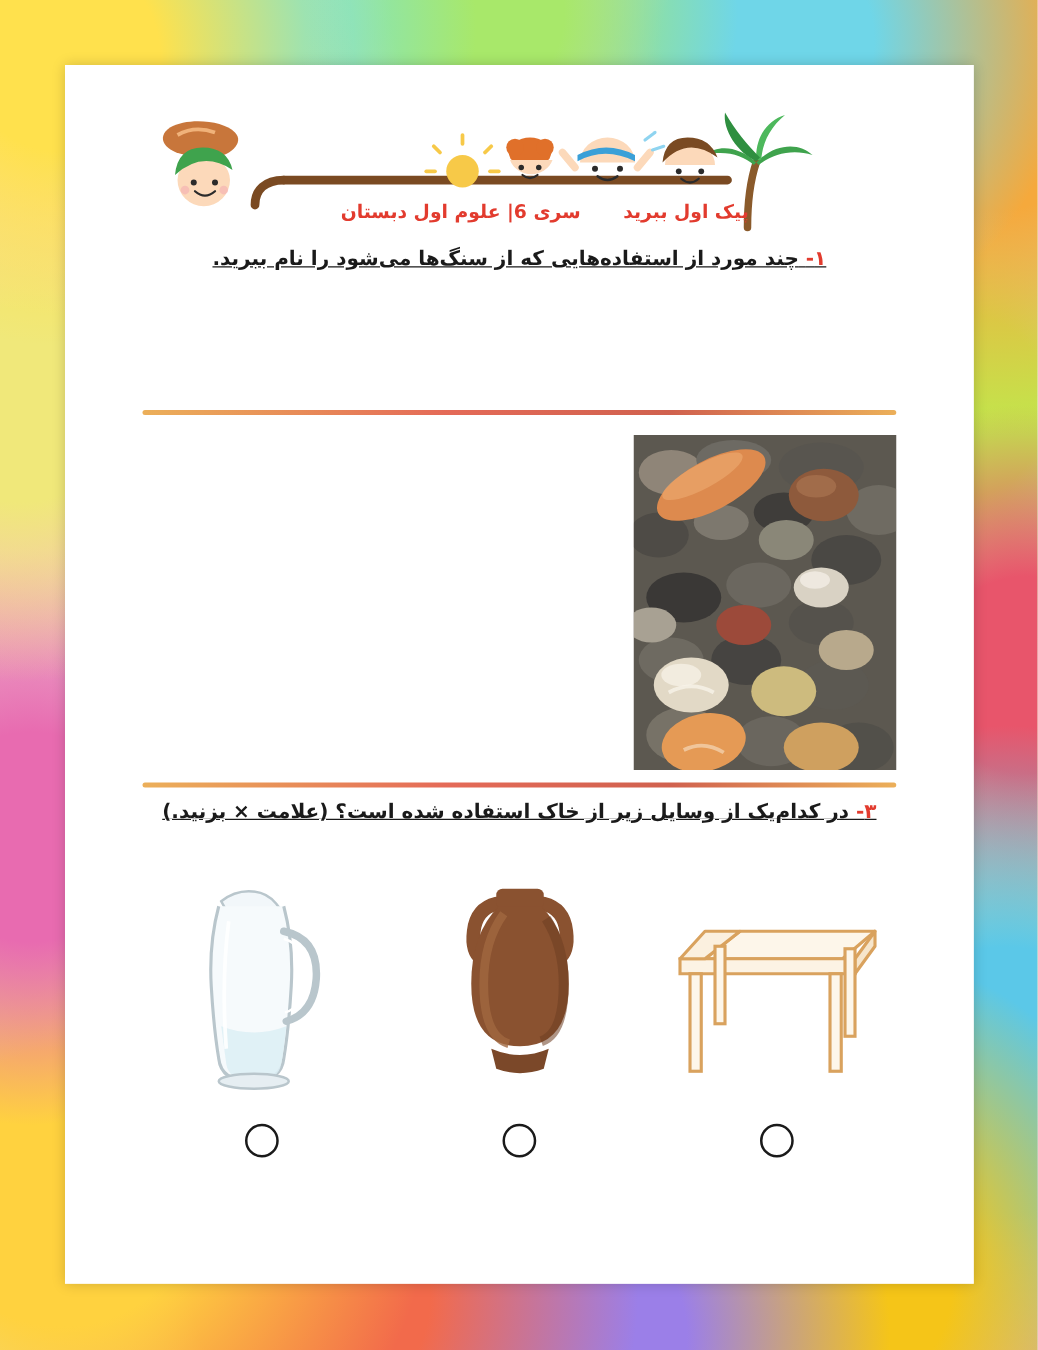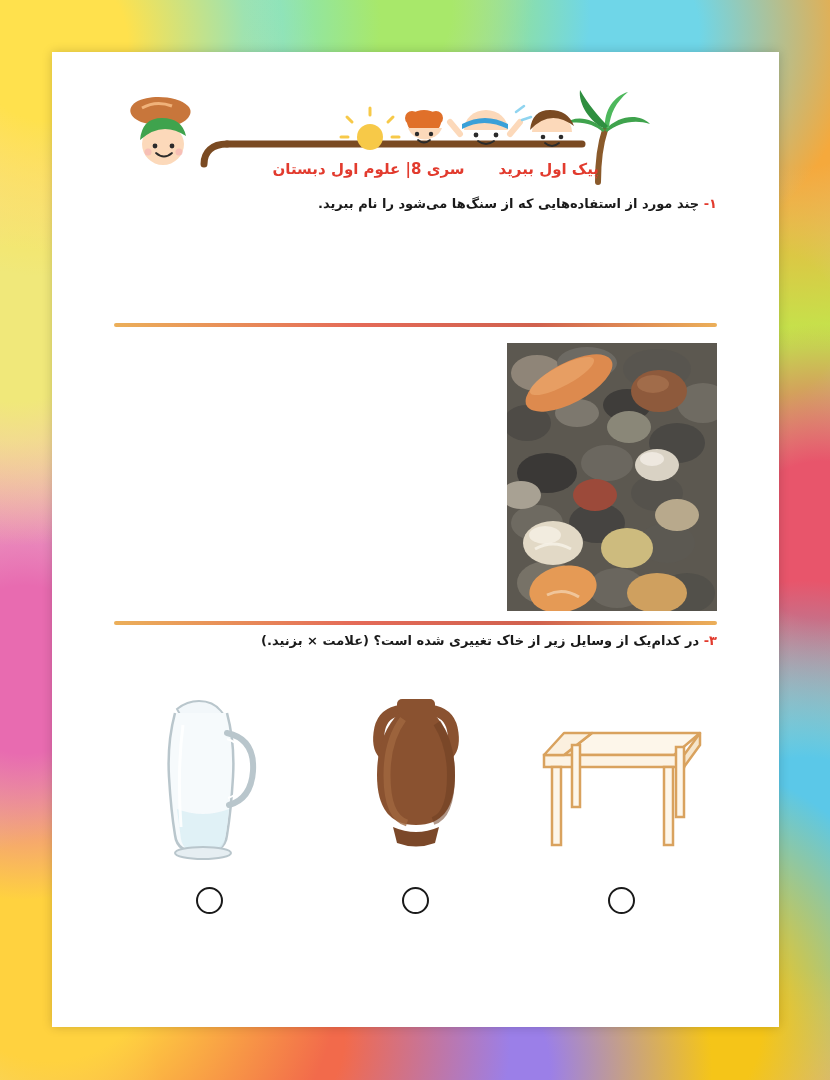--- a/index.html
+++ b/index.html
@@ -65,25 +65,26 @@
     color: #e23b2e;
     font-size: 15px;
     font-weight: bold;
     white-space: nowrap;
   }
 
   
   .q-block { margin: 0 62px; }
   .q-line {
     direction: rtl;
-    text-align: right;
-    font-size: 13px;
+    text-align: center;
+    font-size: 16px;
     color: #1a1a1a;
     font-weight: bold;
     line-height: 1.9;
+    text-decoration: underline;
   }
   .q-num { color: #e23b2e; font-weight: bold; }
 
   .spacer-1 { height: 96px; }
 
   .divider {
     margin: 10px 62px 4px 62px;
     height: 4px;
     background: linear-gradient(90deg,#e8a13c 0%, #e0503a 40%, #c8452f 70%, #e8a13c 100%);
     border-radius: 3px;
@@ -196,21 +197,21 @@
         <circle cx="43" cy="64" r="2.4" fill="#2b2b2b"></circle>
         <circle cx="60" cy="64" r="2.4" fill="#2b2b2b"></circle>
         <path d="M44 71 q8 7 16 0" stroke="#2b2b2b" stroke-width="1.8" fill="none" stroke-linecap="round"></path>
         <circle cx="36" cy="70" r="3.5" fill="#f5b3b3" opacity=".7"></circle>
         <circle cx="67" cy="70" r="3.5" fill="#f5b3b3" opacity=".7"></circle>
       </g>
     </svg>
 
     <div class="banner-titles">
       <div class="title-red">پیک اول ببرید</div>
-      <div class="title-red">سری 8| علوم اول دبستان</div>
+      <div class="title-red">سری 6| علوم اول دبستان</div>
     </div>
   </div>
 
   <div class="q-block">
     <div class="q-line">
       <span class="q-num">۱-</span>
       <span>چند مورد از استفاده‌هایی که از سنگ‌ها می‌شود را نام ببرید.</span>
     </div>
   </div>
   <div class="spacer-1"></div>
@@ -262,21 +263,21 @@
         <path d="M40 252 q16 -8 32 2" stroke="#f7e3c8" stroke-width="3" fill="none" opacity=".6"></path>
       </svg>
     </div>
   </div>
 
   <div class="divider"></div>
 
   <div class="q-block">
     <div class="q-line">
       <span class="q-num">۳-</span>
-      <span>در کدام‌یک از وسایل زیر از خاک تغییری شده است؟ (علامت × بزنید.)</span>
+      <span>در کدام‌یک از وسایل زیر از خاک استفاده شده است؟ (علامت × بزنید.)</span>
     </div>
   </div>
 
   <div class="objects-row">
 
     <div class="obj-cell">
       <div class="obj-art">
         <svg width="150" height="180" viewBox="0 0 150 180">
           <path d="M42 20 q10 -8 22 -8 q14 0 22 10 l6 8 q-10 4 -20 2 q-12 -2 -20 6 z" fill="#f2f7fa" stroke="#b9c6cc" stroke-width="2"></path>
           <path d="M40 24 q-8 30 -6 64 q2 34 6 58 q2 18 26 18 q24 0 26 -18 q4 -24 6 -58 q2 -34 -6 -64" fill="#f6fafc" stroke="#b9c6cc" stroke-width="2.5"></path>

